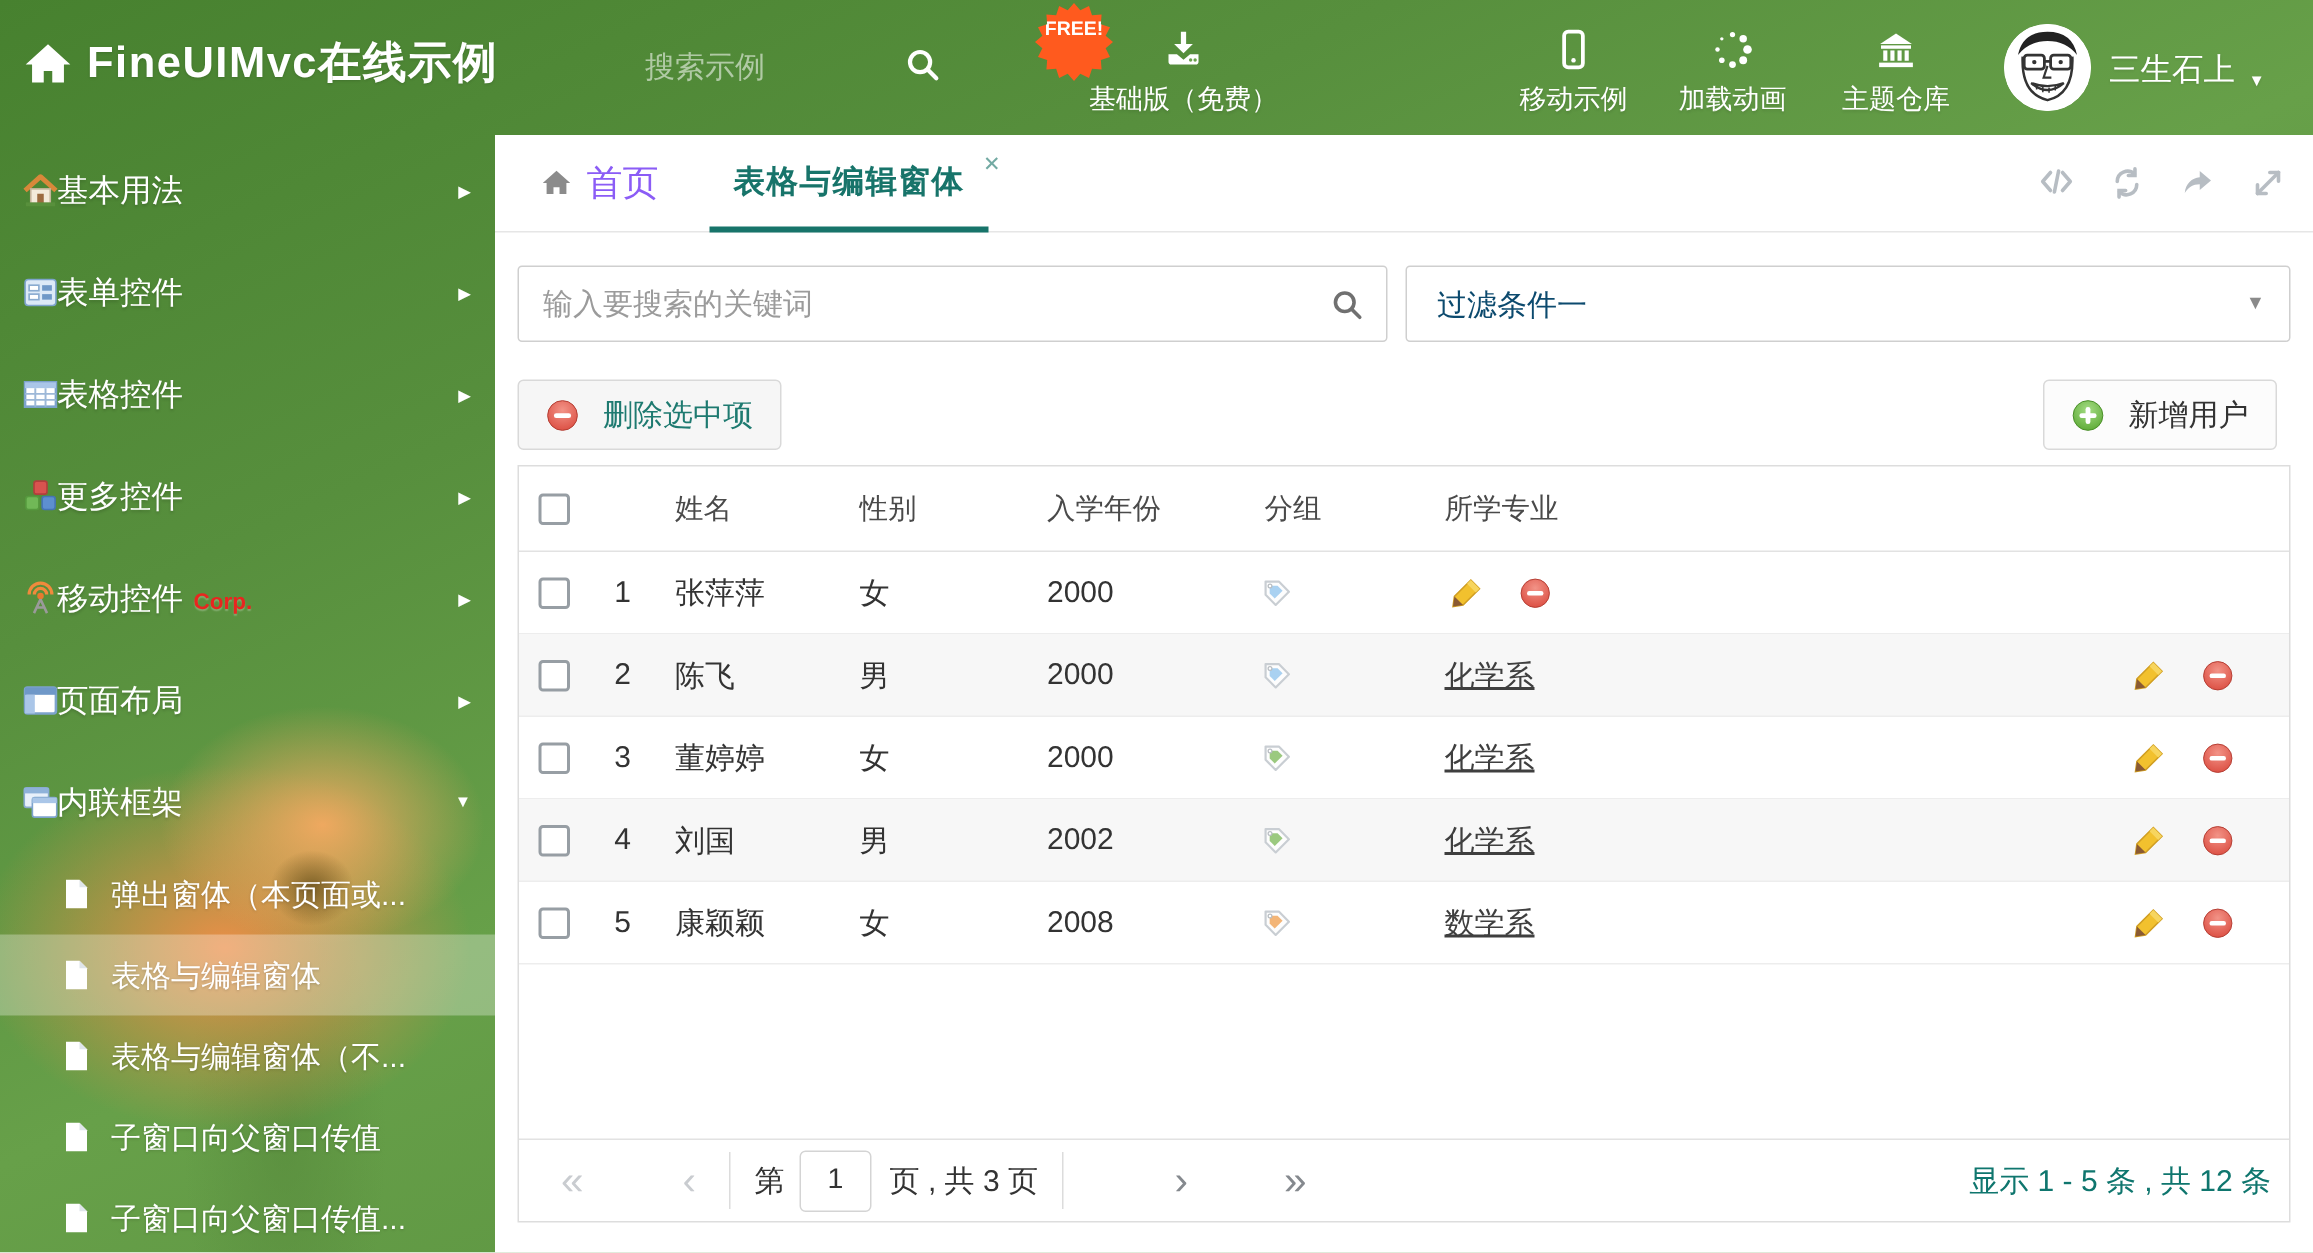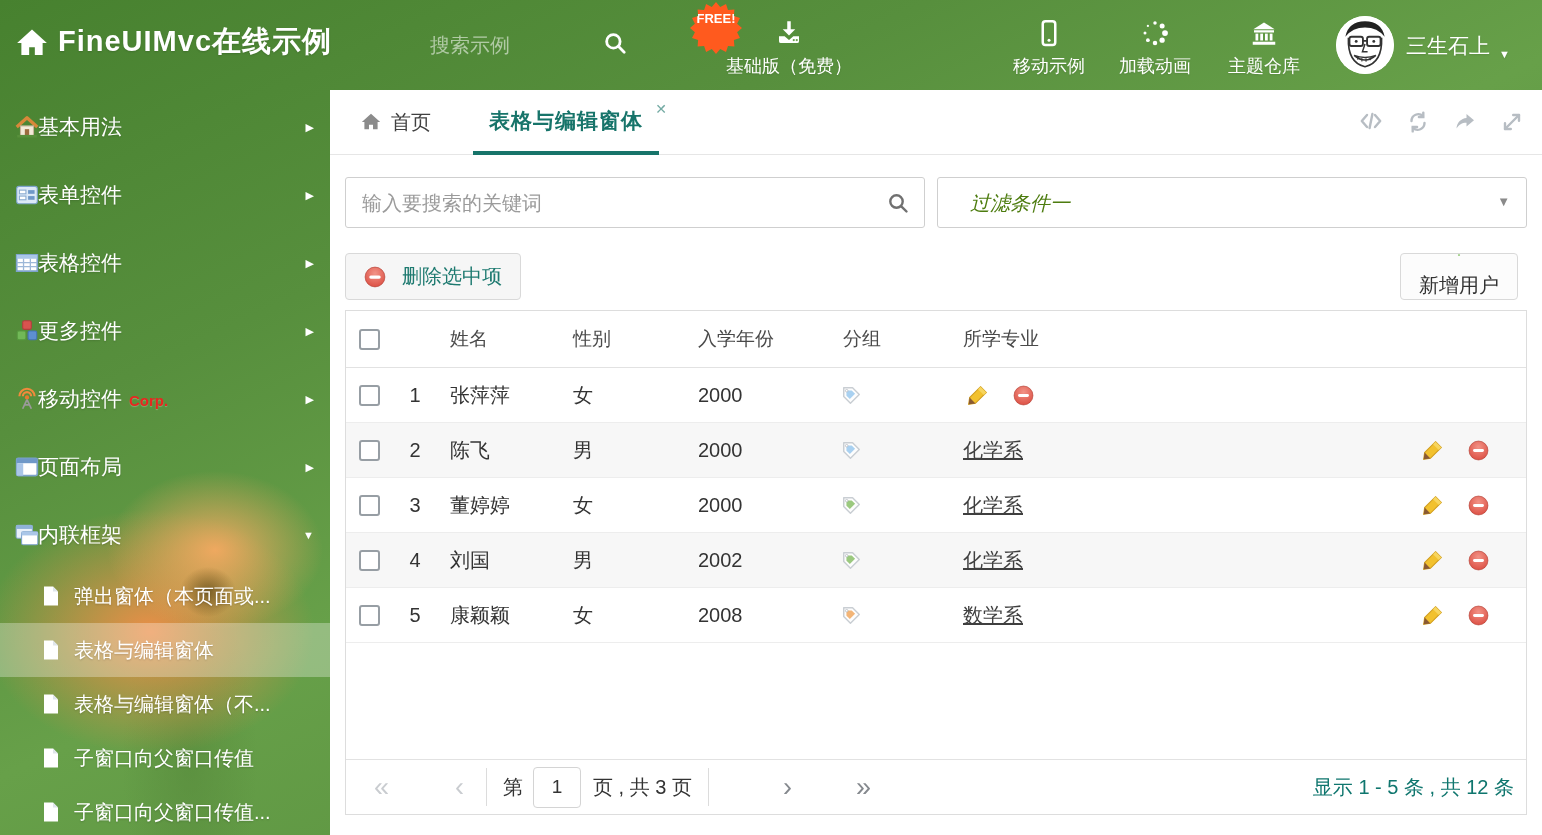--- a/index.html
+++ b/index.html
@@ -42,43 +42,43 @@
     text-shadow:0 1px 1px rgba(255,255,255,.25);}
   .ssub{position:relative;height:54px;display:flex;align-items:center;color:#fff;cursor:pointer;}
   .ssub .dico{position:absolute;left:40px;width:22px;height:22px;}
   .ssub .slabel{position:absolute;left:74px;font-size:20px;text-shadow:0 1px 2px rgba(0,0,0,.18);}
   .ssub.sel{background:rgba(255,255,255,.30);}
   
   .content{position:absolute;left:330px;top:90px;width:1212px;height:745px;background:#fff;}
   .tabstrip{position:relative;width:100%;height:65px;border-bottom:1px solid #e6e6e6;box-sizing:border-box;}
   .tab-home{position:absolute;left:30px;top:0;height:64px;display:flex;align-items:center;gap:9px;cursor:pointer;}
   .tab-home .hico{width:22px;height:22px;}
-  .tab-home .tlabel{font-size:20px;color:#404040;}
+  .tab-home .tlabel{font-size:24px;color:#8b5cf6;}
   .tab-active{position:absolute;left:143px;top:0;height:61px;display:flex;align-items:center;
     padding:0 16px;border-bottom:4px solid #17746a;cursor:pointer;}
   .tab-active .tlabel{font-size:21px;font-weight:bold;color:#17746a;letter-spacing:1px;}
   .tab-active .x{position:absolute;right:-8px;top:11px;font-size:14px;font-weight:bold;color:#73aaa3;}
   .strip-icons{position:absolute;right:18px;top:0;height:64px;display:flex;align-items:center;gap:23px;}
   .strip-icons .si{width:24px;height:24px;cursor:pointer;}
   .search-box{position:absolute;left:15px;top:87px;width:580px;height:51px;border:1px solid #cfcfcf;
     border-radius:3px;box-sizing:border-box;}
   .search-box input{position:absolute;left:0;top:0;width:530px;height:49px;border:none;outline:none;
     padding-left:16px;font-size:20px;color:#333;font-family:inherit;background:transparent;}
   .search-box input::placeholder{color:#9b9b9b;}
   .search-box .mag{position:absolute;right:14px;top:13px;width:24px;height:24px;}
   .filter-box{position:absolute;left:607px;top:87px;width:590px;height:51px;border:1px solid #cfcfcf;
     border-radius:3px;box-sizing:border-box;cursor:pointer;}
-  .filter-box .fval{position:absolute;left:32px;top:12px;font-size:20px;color:#4d7c0f;font-style:italic;}
+  .filter-box .fval{position:absolute;left:20px;top:12px;font-size:20px;color:#0c4a6e;}
   .filter-box .fcaret{position:absolute;right:16px;top:16px;font-size:13px;color:#8a8a8a;}
   .btn{position:absolute;top:163px;height:47px;display:flex;align-items:center;gap:16px;
     border:1px solid #d9d9d9;border-radius:4px;padding:0 18px;cursor:pointer;font-family:inherit;}
   .btn svg{width:22px;height:22px;}
   .btn-del{left:15px;background:#f6f6f6;}
   .btn-del .blabel{font-size:20px;color:#1e7a70;}
-  .btn-add{right:24px;background:#fcfcfc;flex-direction:column;}
+  .btn-add{right:24px;background:#fcfcfc;}
   .btn-add .blabel{font-size:20px;color:#333;}
   
   .grid{position:absolute;left:15px;top:220px;width:1182px;height:505px;border:1px solid #ddd;
     box-sizing:border-box;display:flex;flex-direction:column;background:#fff;}
   .grow{display:grid;grid-template-columns:46px 46px 125px 125px 145px 120px 1fr 118px;
     align-items:center;box-sizing:border-box;}
   .ghead{height:57px;border-bottom:1px solid #e2e2e2;font-size:19px;color:#4a4a4a;}
   .drow{height:55px;border-bottom:1px solid #ededed;font-size:20px;color:#333;}
   .rows .drow:nth-child(even){background:#f7f7f7;}
   .c{display:flex;align-items:center;height:100%;}

